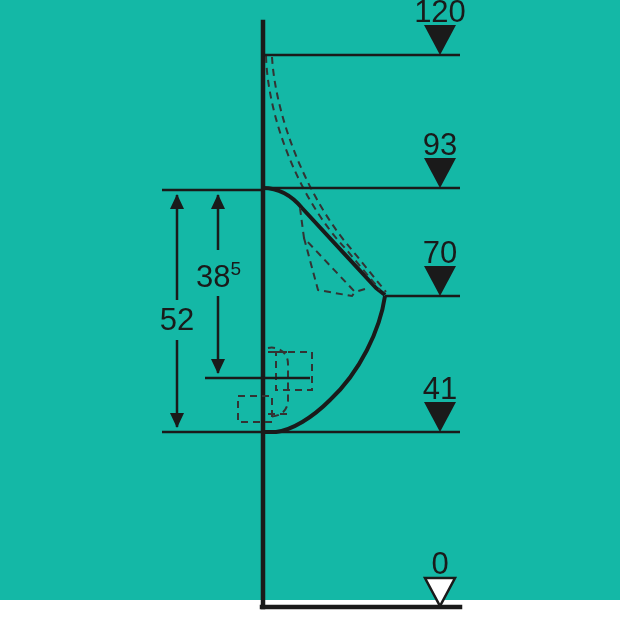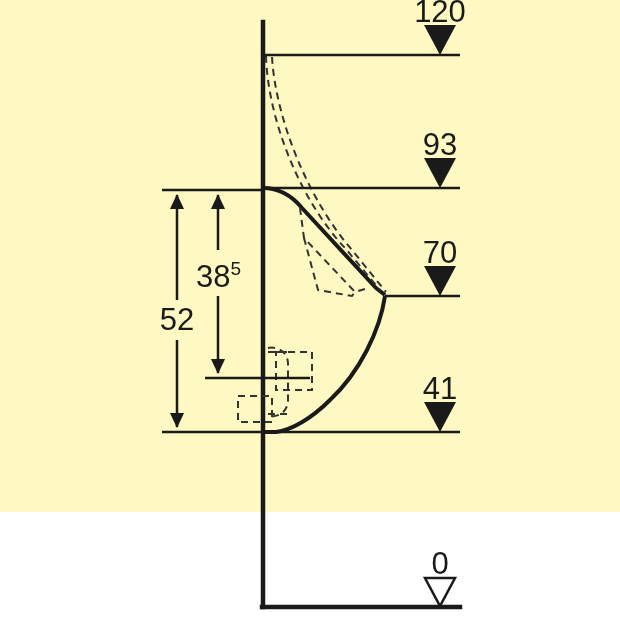--- a/index.html
+++ b/index.html
@@ -9,22 +9,22 @@
   }
   body {
     width: 620px;
     height: 620px;
     font-family: "Liberation Sans", sans-serif;
     overflow: hidden;
   }
   #drawing-root {
     position: relative;
     width: 620px;
-    height: 512px;
-    background: #fef9c3;
+    height: 600px;
+    background: #14b8a6;
   }
   svg#technical-drawing {
     display: block;
     width: 620px;
     height: 620px;
   }
   .dim-text {
     font-family: "Liberation Sans", sans-serif;
     fill: #1a1a1a;
   }

